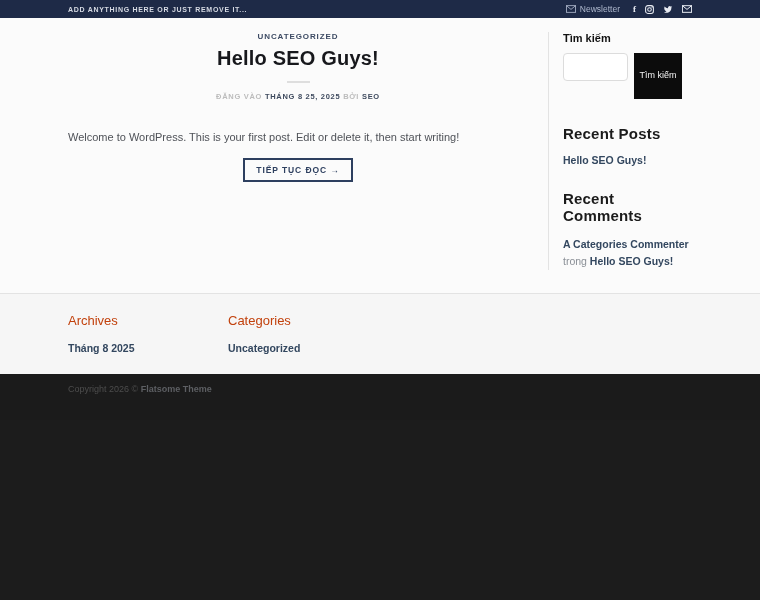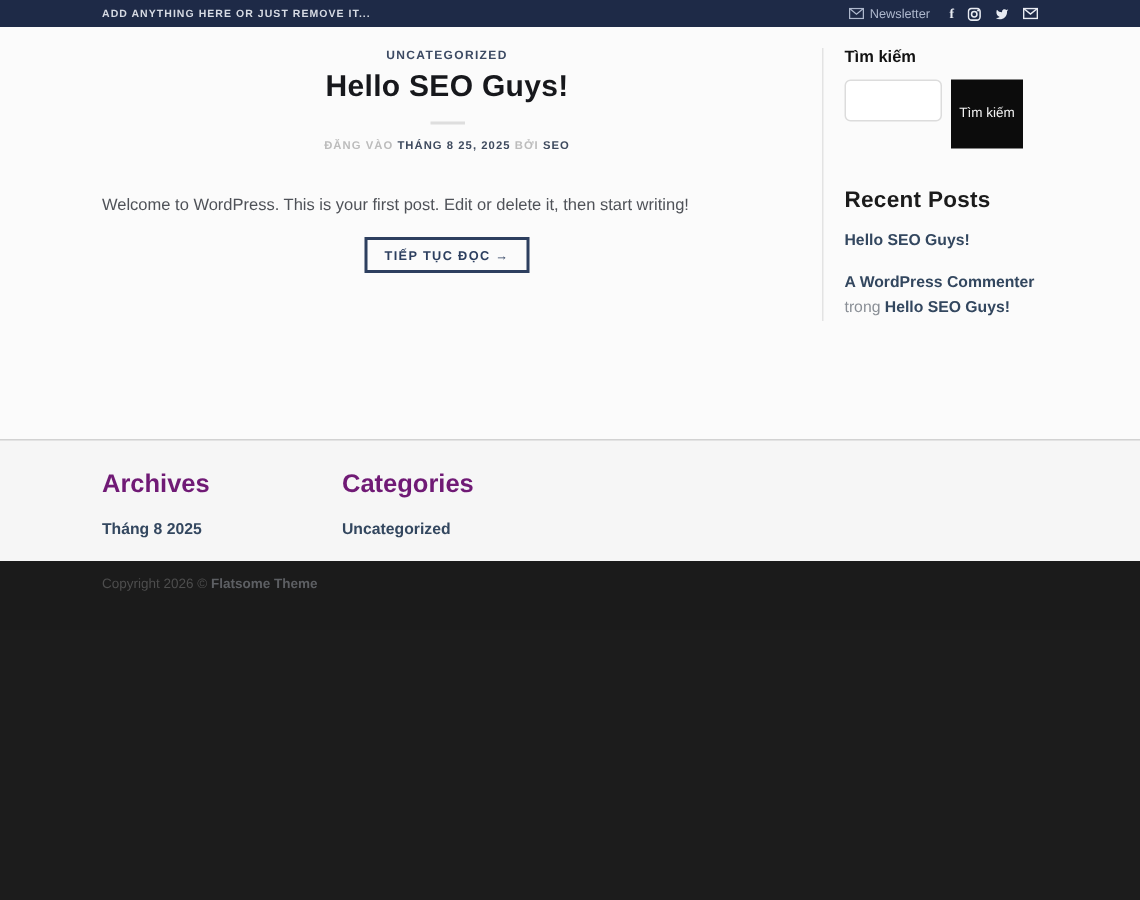--- a/index.html
+++ b/index.html
@@ -54,21 +54,21 @@
   .mt-recent-posts { margin-top:26px; }
   .mt-recent-comments { margin-top:22px; }
   .side-link { display:inline-block; font-size:10.5px; font-weight:700; color:#33475f; margin-top:12px; cursor:pointer; text-decoration:none; }
   .comment-item { margin-top:12px; font-size:10.5px; line-height:1.6; width:138px; }
   .comment-item .author, .comment-item .post-ref { color:#33475f; font-weight:700; cursor:pointer; }
   .comment-item .trong { color:#8a8f96; font-weight:400; }
 
   
   .footer-widgets { background:#f6f6f6; border-top:1px solid #e3e3e3; height:81px; padding:19px 68px 0; display:flex; flex:0 0 auto; }
   .fw-col { width:160px; }
-  .fw-title { font-size:17px; font-weight:700; color:#701a75; }
+  .fw-title { font-size:13px; font-weight:400; color:#c2410c; }
   .fw-link { display:inline-block; font-size:10.5px; font-weight:700; color:#33475f; margin-top:14px; cursor:pointer; }
 
   
   .dark-footer { background:#1b1b1b; flex:1 1 auto; padding:10px 68px; }
   .copyright { font-size:9px; color:#4d4d4d; }
   .copyright .brand { color:#5d5f63; font-weight:700; }
 </style>
 </head>
 <body>
 
@@ -134,22 +134,23 @@
       <aside class="sidebar">
         <div class="widget-label">Tìm kiếm</div>
         <div class="search-row">
           <input class="search-input" type="text" value="" style="">
           <button class="search-submit">Tìm kiếm</button>
         </div>
 
         <h3 class="widget-title mt-recent-posts">Recent Posts</h3>
         <a class="side-link">Hello SEO Guys!</a>
 
+        <h3 class="widget-title mt-recent-comments">Recent Comments</h3>
         <div class="comment-item">
-          <span class="author">A WordPress Commenter</span>
+          <span class="author">A Categories Commenter</span>
           <span class="trong">trong</span>
           <span class="post-ref">Hello SEO Guys!</span>
         </div>
       </aside>
     </div>
   </div>
 
   <div class="footer-widgets">
     <div class="fw-col">
       <div class="fw-title">Archives</div>

